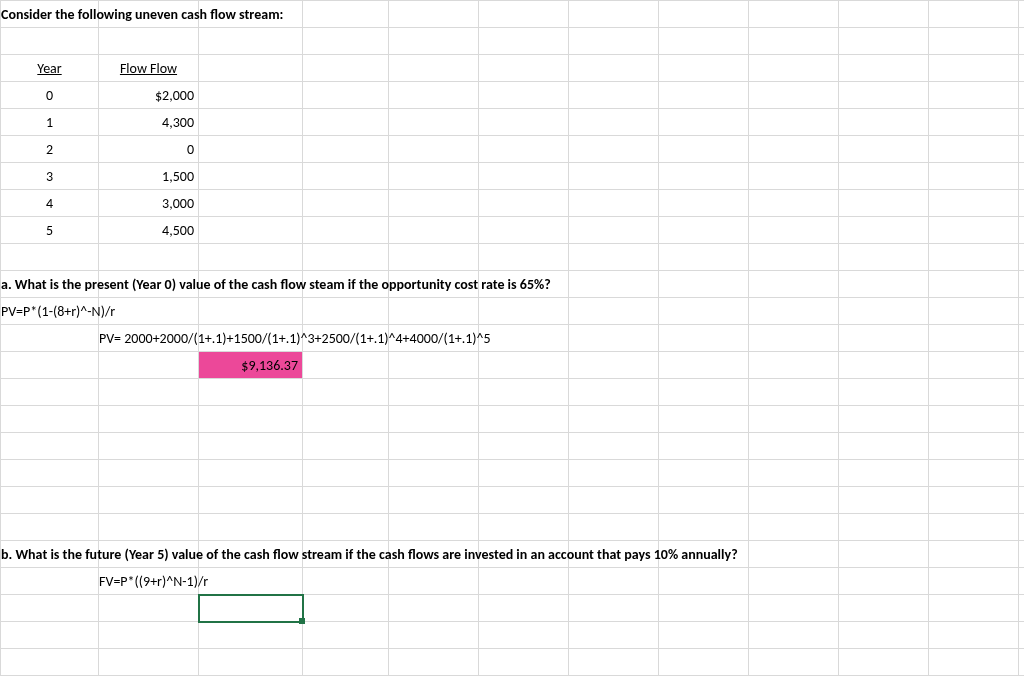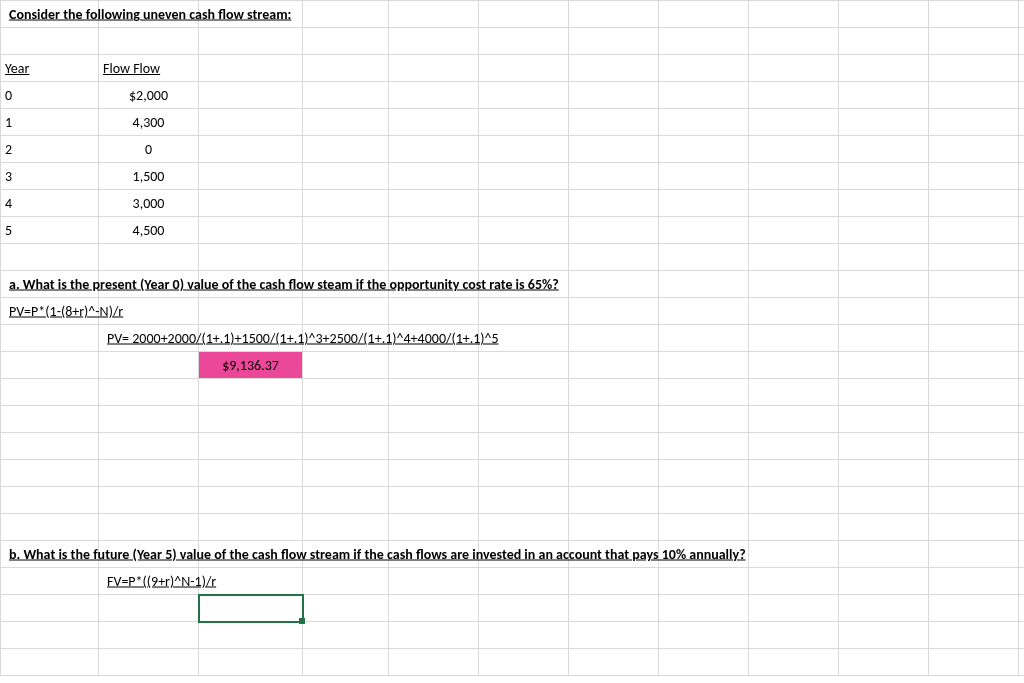--- a/index.html
+++ b/index.html
@@ -23,46 +23,45 @@
     white-space: nowrap;
     overflow: visible;
     vertical-align: middle;
   }
   .spreadsheet col.col-a { width: 98px; }
   .spreadsheet col.col-b { width: 100px; }
   .spreadsheet col.col-c { width: 104px; }
   .spreadsheet col.col-d { width: 86px; }
   .spreadsheet col.col-other { width: 90px; }
   .bold { font-weight: 700; }
-  .center { }
-  .right { text-align: center; }
+  .center { text-align: center; }
+  .right { text-align: right; }
   .underline { text-decoration: underline; }
   .highlight { background: #ec4899; }
   .active-cell {
     position: relative;
     outline: 2px solid #217346;
     outline-offset: -1px;
   }
   .active-cell::after {
     content: "";
     position: absolute;
     right: -3px;
     bottom: -3px;
     width: 6px;
     height: 6px;
     background: #217346;
   }
   .overflow { position: relative; }
   .overflow span {
     position: absolute;
-    left: 8px;
+    left: 0;
     top: 50%;
     transform: translateY(-50%);
     white-space: nowrap;
-    text-decoration: underline;
   }
 </style>
 </head>
 <body>
 
 <table class="spreadsheet">
   <colgroup>
     <col class="col-a">
       <col class="col-b">
       <col class="col-c">

